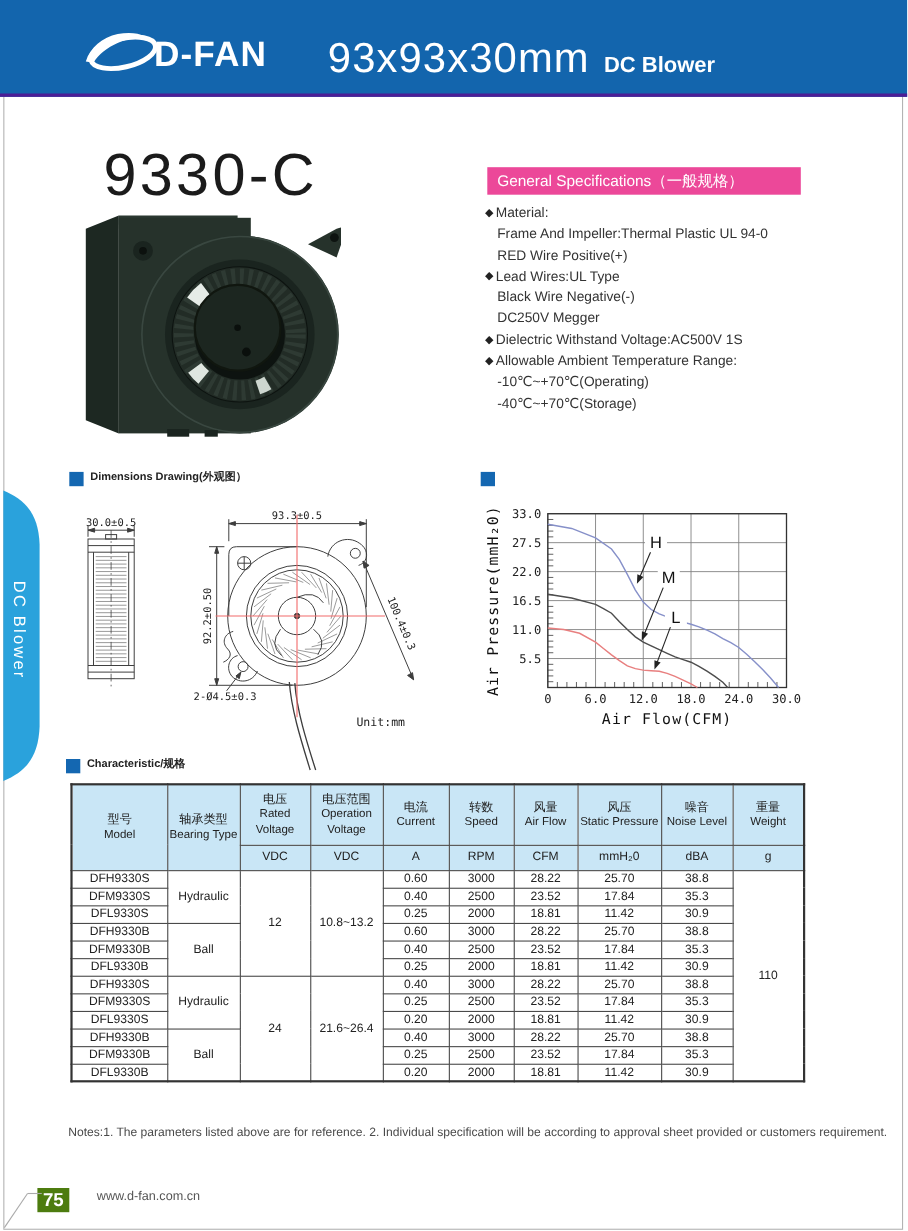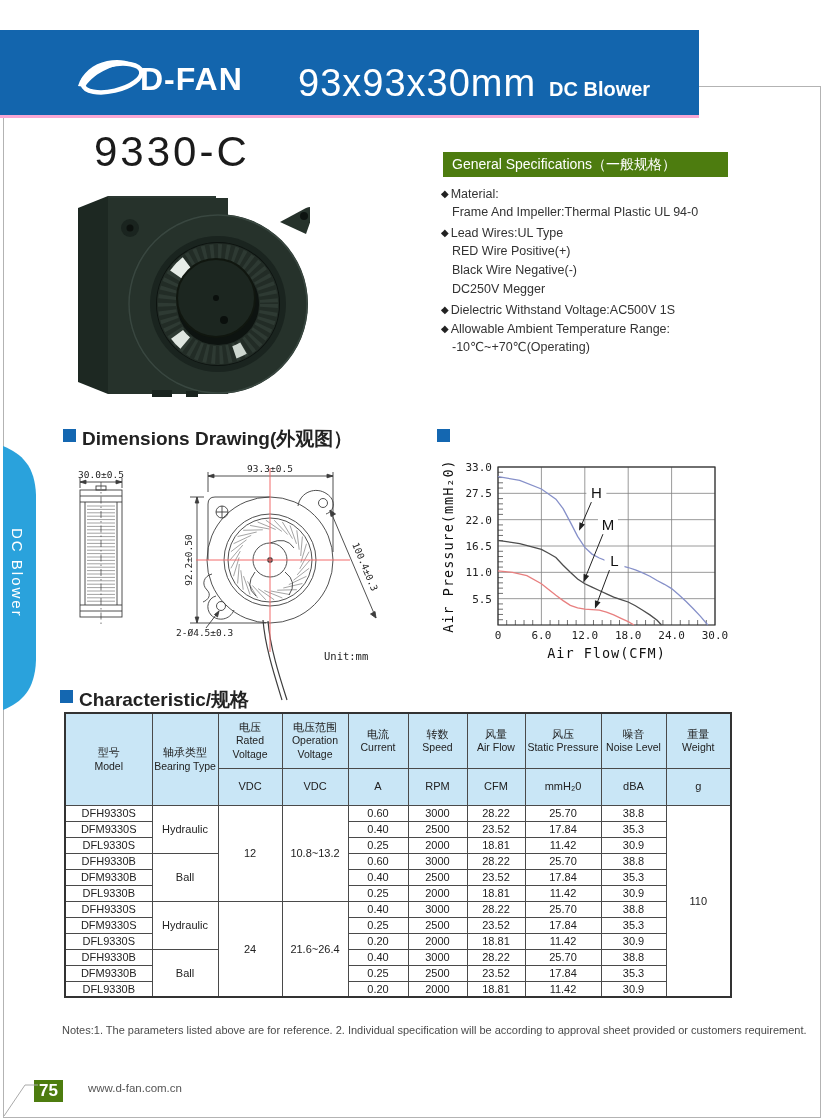--- a/index.html
+++ b/index.html
@@ -1,58 +1,58 @@
 <!DOCTYPE html>
 <html><head>
 <meta charset="utf-8">
 <style>
   html,body{margin:0;padding:0;background:#fff;}
   .page{position:relative;width:825px;height:1119px;background:#fff;overflow:hidden;
         font-family:"Liberation Sans","DejaVu Sans",sans-serif;color:#222;}
   .page-border{position:absolute;left:3px;top:86px;width:816px;height:1030px;
         border:1px solid #b3b3b3;}
   
-  .topbar{position:absolute;left:0;top:0;width:699px;height:85px;background:#1365ad;
-        border-bottom:3px solid #f9a8d4;margin-top:30px;}
+  .topbar{position:absolute;left:0;top:0;width:825px;height:85px;background:#1365ad;
+        border-bottom:3px solid #4c1d95;}
   .logo-svg{position:absolute;left:76px;top:22px;}
   .hdr-size{position:absolute;left:298px;top:32px;font-size:38px;color:#fff;letter-spacing:1px;}
   .hdr-cat{position:absolute;left:549px;top:48px;font-size:20px;font-weight:bold;color:#fff;}
   
   .side-svg{position:absolute;left:0;top:438px;}
   .side-label{position:absolute;left:9px;top:528px;writing-mode:vertical-rl;
         font-size:15px;letter-spacing:2px;color:#fff;}
   
-  .model-title{position:absolute;left:94px;top:128px;font-size:42px;letter-spacing:3px;color:#1b1b1b;}
+  .model-title{position:absolute;left:94px;top:128px;font-size:54px;letter-spacing:3px;color:#1b1b1b;}
   .photo-svg{position:absolute;left:66px;top:186px;}
   
-  .gs-bar{position:absolute;left:443px;top:152px;width:285px;height:25px;background:#4d7c0f;
+  .gs-bar{position:absolute;left:443px;top:152px;width:285px;height:25px;background:#ec4899;
         color:#fff;font-size:14px;line-height:25px;padding-left:9px;box-sizing:border-box;}
   .gs-list{position:absolute;left:441px;top:184px;width:376px;font-size:12.5px;color:#333;}
   .gs-line{height:19.3px;line-height:19.3px;white-space:nowrap;}
   .gs-line .bullet{font-size:10px;margin-right:2px;vertical-align:1px;color:#222;}
   .gs-line.indent{padding-left:11px;}
   
-  .sec-hd{position:absolute;font-size:19px;font-weight:bold;color:#222;}
+  .sec-hd{position:absolute;font-size:10px;font-weight:bold;color:#222;}
   .sec-sq{position:absolute;width:13px;height:13px;background:#1467b1;}
   
   .dims-svg{position:absolute;left:58px;top:448px;}
   .chart-svg{position:absolute;left:437px;top:450px;}
   .tick{font:11px "DejaVu Sans Mono",monospace;fill:#222;}
   .axis{font:13.5px "DejaVu Sans Mono",monospace;fill:#111;letter-spacing:1px;}
   .cl{font:15px "Liberation Sans",sans-serif;fill:#111;}
   .dimtxt{font:9.5px "DejaVu Sans Mono",monospace;fill:#222;}
   .unittxt{font:10.5px "DejaVu Sans Mono",monospace;fill:#222;}
   
   .spec-table{position:absolute;left:64px;top:712px;width:666px;border-collapse:collapse;
         table-layout:fixed;font-size:11px;color:#222;border:2px solid #333;}
   .spec-table th,.spec-table td{border:1px solid #4a4a4a;text-align:center;padding:0;overflow:hidden;}
   .spec-table thead th{background:#c9e6f6;font-weight:normal;line-height:1.3;}
   .spec-table thead .en{font-size:10.5px;}
   .spec-table tr.main{height:55px;}
-  .spec-table tr.units{height:37px;}
+  .spec-table tr.units{height:23px;}
   .spec-table tbody tr{height:16px;}
   
   .notes{position:absolute;left:62px;top:1024px;width:756px;font-size:11px;color:#4a4a4a;white-space:nowrap;}
   .page-num{position:absolute;left:34px;top:1080px;background:#4d7c0f;color:#fff;
         font-size:17px;font-weight:bold;padding:1px 5px;}
   .site{position:absolute;left:88px;top:1082px;font-size:11.5px;color:#555;}
   .corner-svg{position:absolute;left:0;top:1070px;}
 </style>
 </head>
 <body>
@@ -103,27 +103,28 @@
     <circle cx="64" cy="42" r="9" fill="#1a241f"></circle>
     <circle cx="64" cy="42" r="3.5" fill="#0c110e"></circle>
     <rect x="86" y="204" width="20" height="7" fill="#1a241f"></rect>
     <rect x="120" y="205" width="12" height="6" fill="#1a241f"></rect>
   </svg>
 
   <div class="gs-bar">General Specifications（一般规格）</div>
   <div class="gs-list" id="gen-list">
       <div class="gs-line"><span class="bullet">◆</span><span>Material:</span></div>
       <div class="gs-line indent"><span>Frame And Impeller:Thermal Plastic UL 94-0</span></div>
+      <div class="gs-line indent"><span>RED Wire Positive(+)</span></div>
       <div class="gs-line"><span class="bullet">◆</span><span>Lead Wires:UL Type</span></div>
-      <div class="gs-line indent"><span>RED Wire Positive(+)</span></div>
       <div class="gs-line indent"><span>Black Wire Negative(-)</span></div>
       <div class="gs-line indent"><span>DC250V Megger</span></div>
       <div class="gs-line"><span class="bullet">◆</span><span>Dielectric Withstand Voltage:AC500V 1S</span></div>
       <div class="gs-line"><span class="bullet">◆</span><span>Allowable Ambient Temperature Range:</span></div>
       <div class="gs-line indent"><span>-10℃~+70℃(Operating)</span></div>
+      <div class="gs-line indent"><span>-40℃~+70℃(Storage)</span></div>
     </div>
 
   <div class="sec-sq" style="left:63px;top:429px;"></div>
   <div class="sec-hd" style="left:82px;top:426px;">Dimensions Drawing(外观图）</div>
   <div class="sec-sq" style="left:437px;top:429px;"></div>
   <div class="sec-sq" style="left:60px;top:690px;"></div>
   <div class="sec-hd" style="left:79px;top:687px;">Characteristic/规格</div>
 
   <svg class="dims-svg" width="380" height="262" viewBox="0 0 380 262">
     <g stroke="#3d3d3d" stroke-width="0.9" fill="none">

